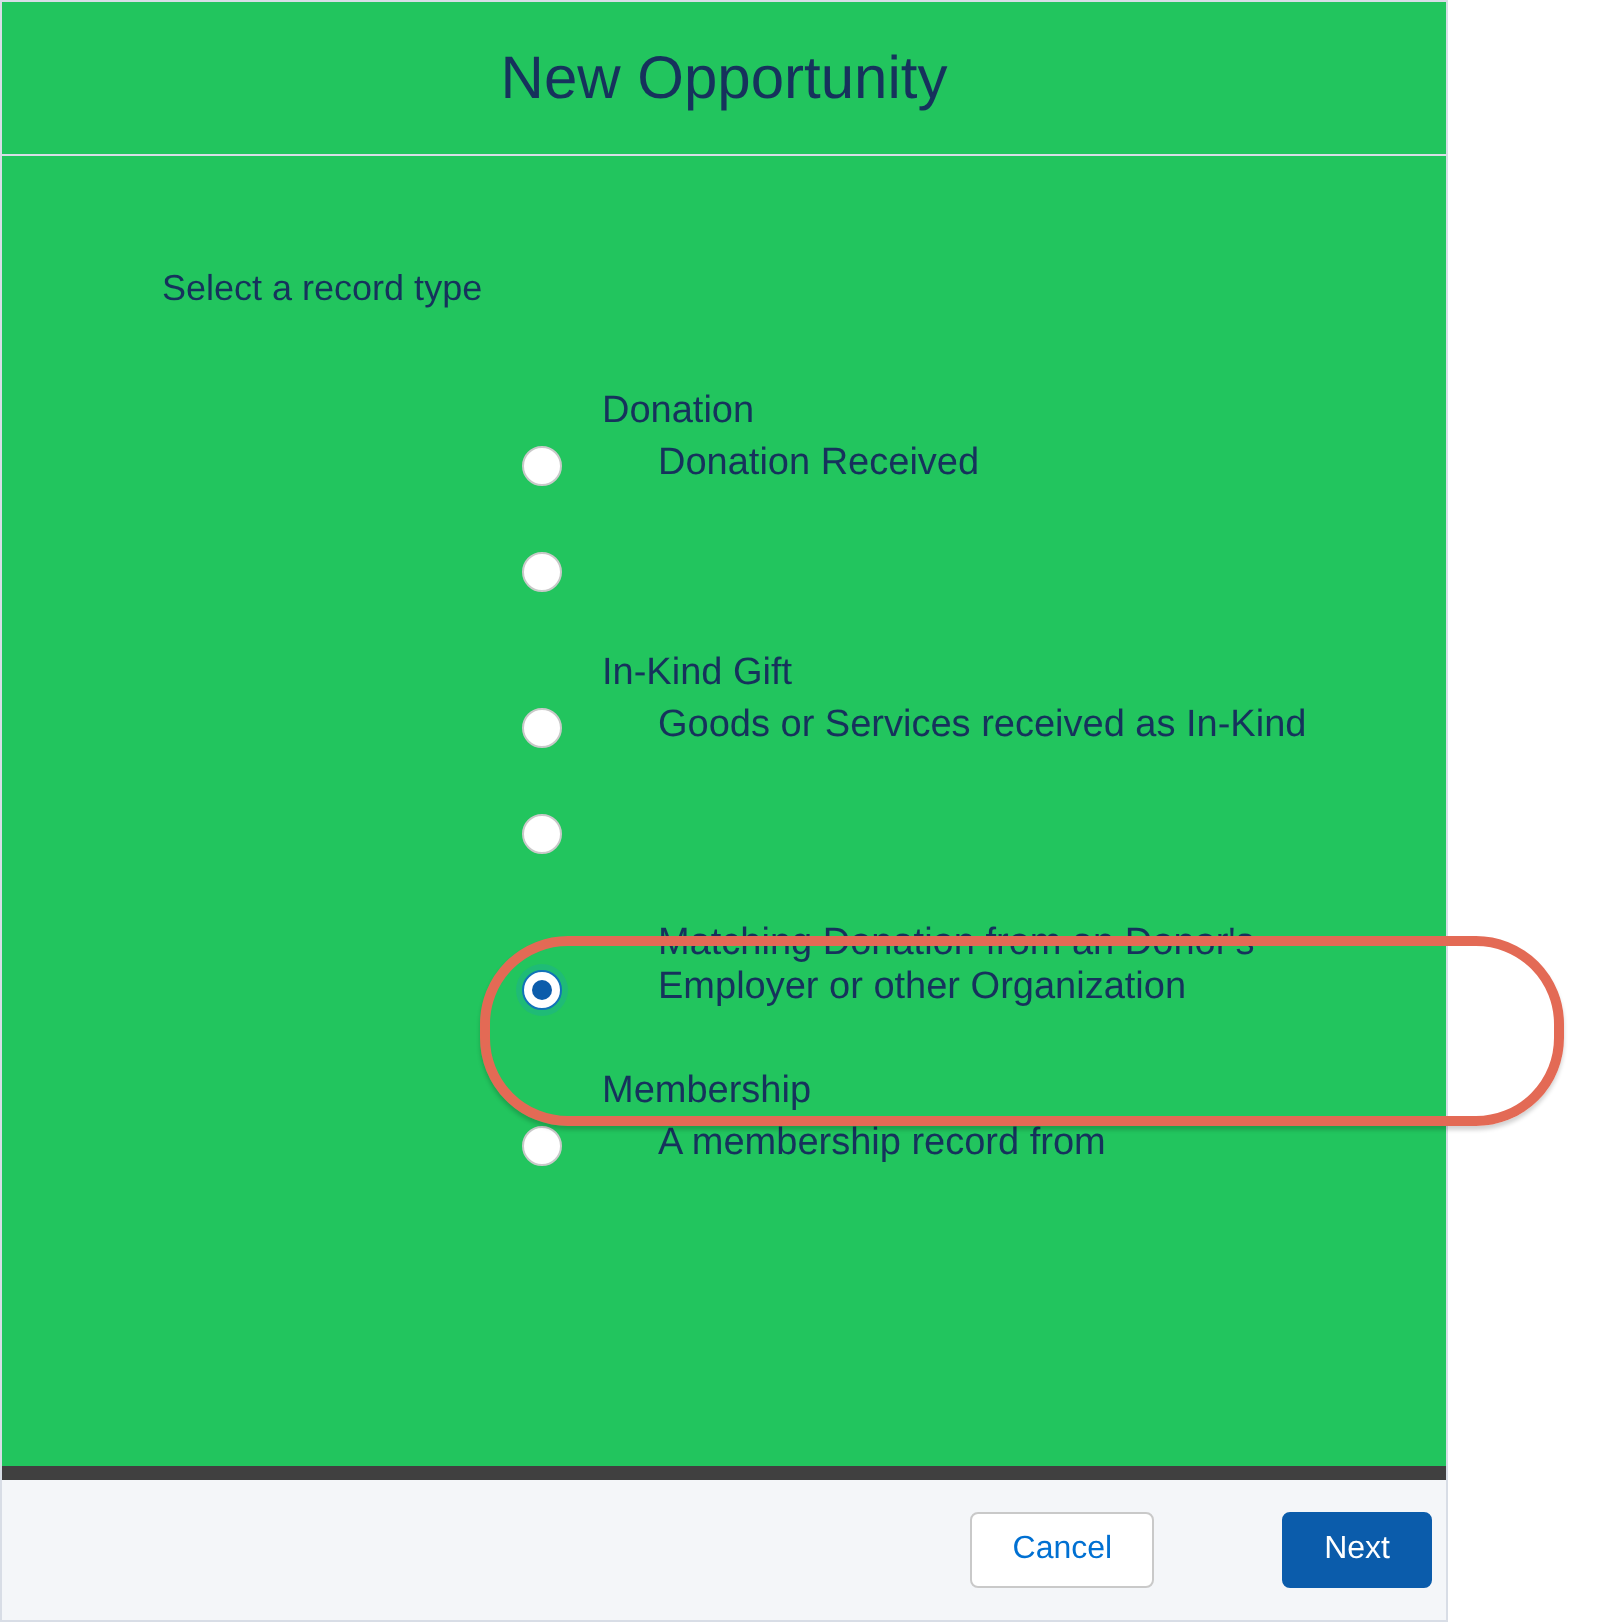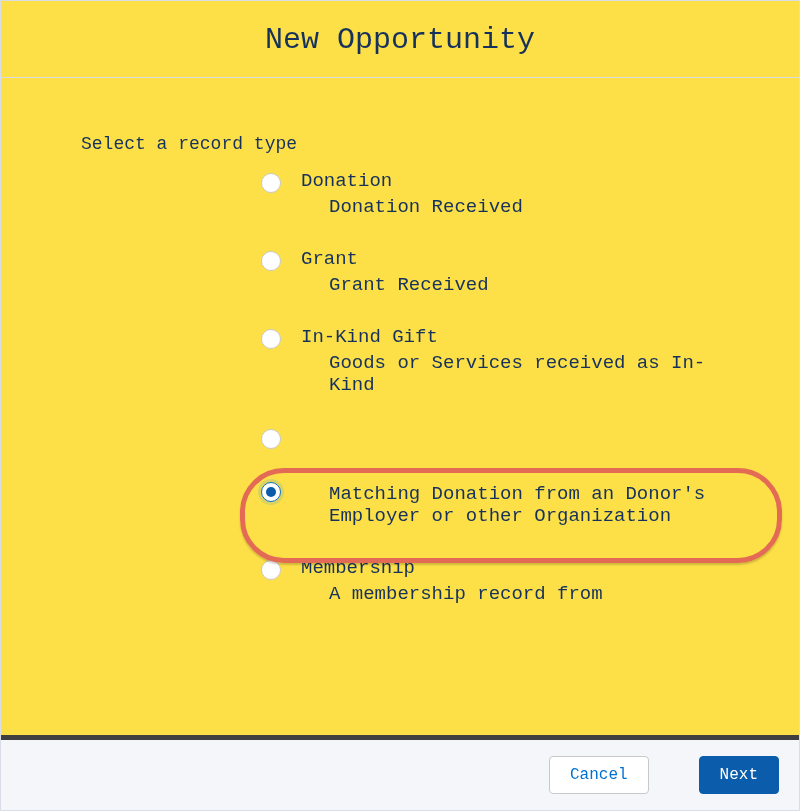--- a/index.html
+++ b/index.html
@@ -6,28 +6,27 @@
   html, body { margin:0; padding:0; }
   body {
     font-family: -apple-system, BlinkMacSystemFont, "Segoe UI", "Salesforce Sans", Arial, sans-serif;
     color:#16325c;
     background:#fff;
     width:800px;
     height:811px;
     position:relative;
   }
   .modal {
-    width:800px;
+    width:724px;
     height:811px;
     border:1px solid #d8dde6;
-    background:#fde047;
+    background:#22c55e;
     display:flex;
     flex-direction:column;
     position:relative;
-    font-family:Liberation Mono, monospace;
   }
   .header {
     text-align:center;
     padding:22px 0 20px 0;
   }
   .header h1 {
     margin:0;
     font-weight:400;
     font-size:30px;
     color:#16325c;
@@ -38,28 +37,28 @@
     margin:0;
   }
   .body {
     flex:1;
     padding:56px 40px 20px 80px;
     overflow:hidden;
   }
   .prompt {
     font-size:18px;
     color:#16325c;
-    margin-bottom:12px;
+    margin-bottom:36px;
   }
   .options {
     margin-left:180px;
   }
   .option {
     display:flex;
-    align-items:flex-start;
+    align-items:flex-end;
     margin-bottom:22px;
     position:relative;
     padding:4px 0;
   }
   .option:last-child { margin-bottom:0; }
   .radio {
     width:20px;
     height:20px;
     border:1px solid #c9c9c9;
     border-radius:50%;
@@ -88,26 +87,26 @@
   
   .highlight {
     position:absolute;
     border:5px solid #e36a55;
     border-radius:44px;
     pointer-events:none;
     z-index:5;
     box-shadow:0 2px 2px rgba(0,0,0,.18);
   }
   .footer {
-    border-top:5px solid #404040;
+    border-top:7px solid #404040;
     background:#f4f6f9;
-    padding:16px 20px;
+    padding:16px 7px;
     display:flex;
     justify-content:flex-end;
-    gap:4px;
+    gap:18px;
   }
   .btn {
     font-size:16px;
     padding:9px 20px;
     border-radius:4px;
     cursor:pointer;
     font-family:inherit;
   }
   .btn-neutral {
     background:#fff;
@@ -139,24 +138,20 @@
       <div class="option">
         <span class="radio"></span>
         <span class="opt-text">
           <span class="opt-label">Donation</span>
           <span class="opt-desc">Donation Received</span>
         </span>
       </div>
 
       <div class="option">
         <span class="radio"></span>
-        <span class="opt-text">
-          <span class="opt-label">Grant</span>
-          <span class="opt-desc">Grant Received</span>
-        </span>
       </div>
 
       <div class="option">
         <span class="radio"></span>
         <span class="opt-text">
           <span class="opt-label">In-Kind Gift</span>
           <span class="opt-desc">Goods or Services received as In-Kind</span>
         </span>
       </div>
 

